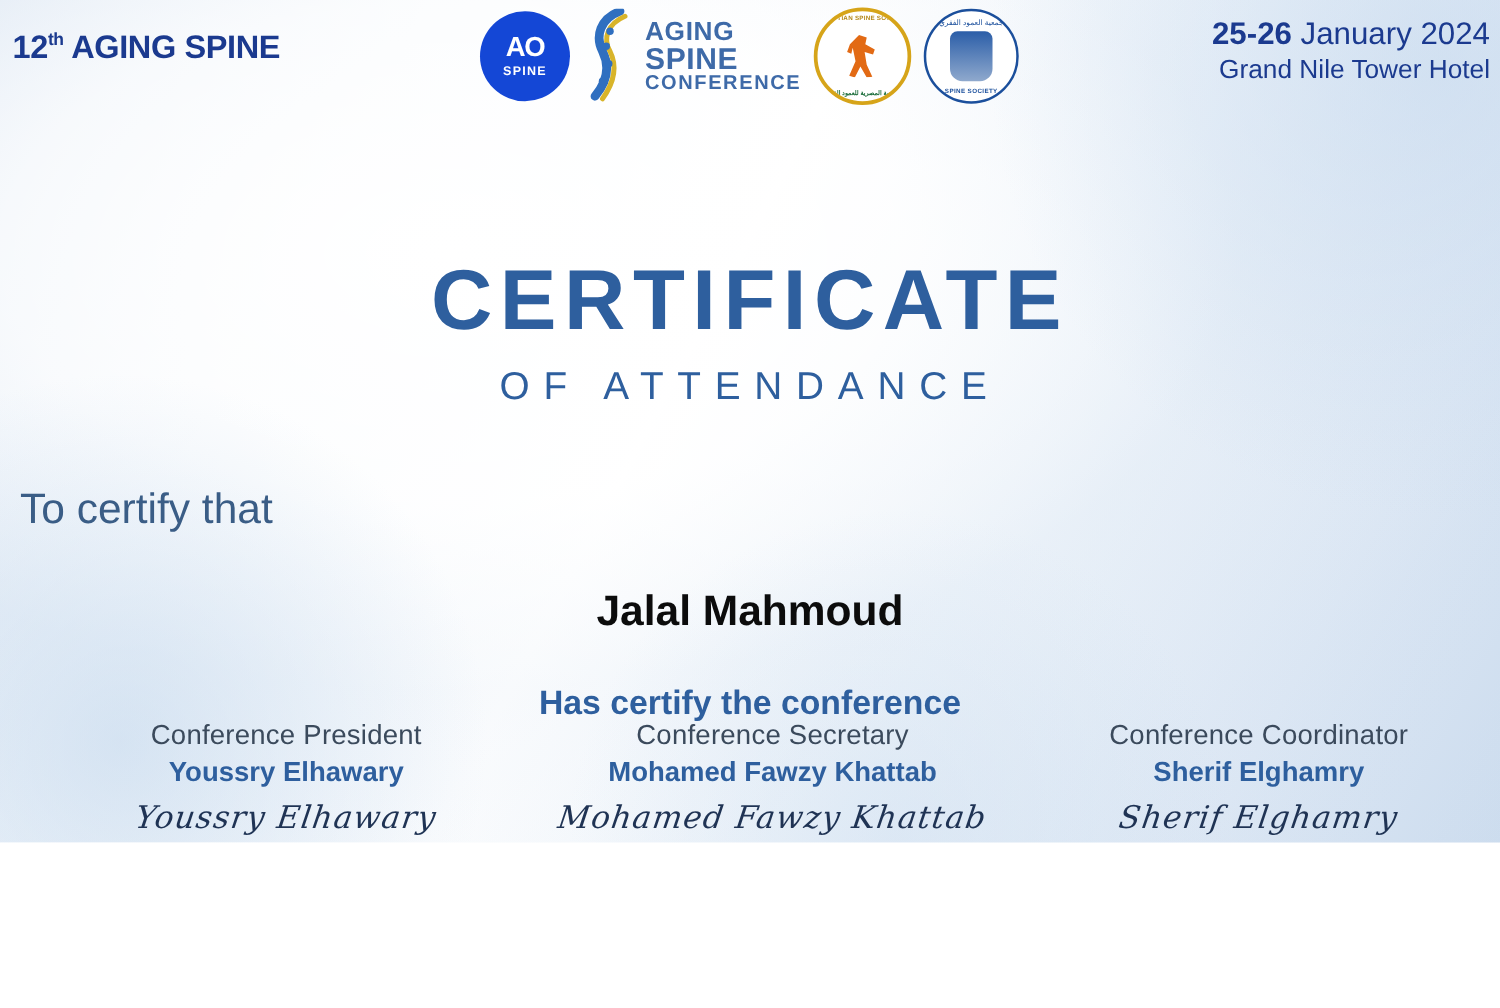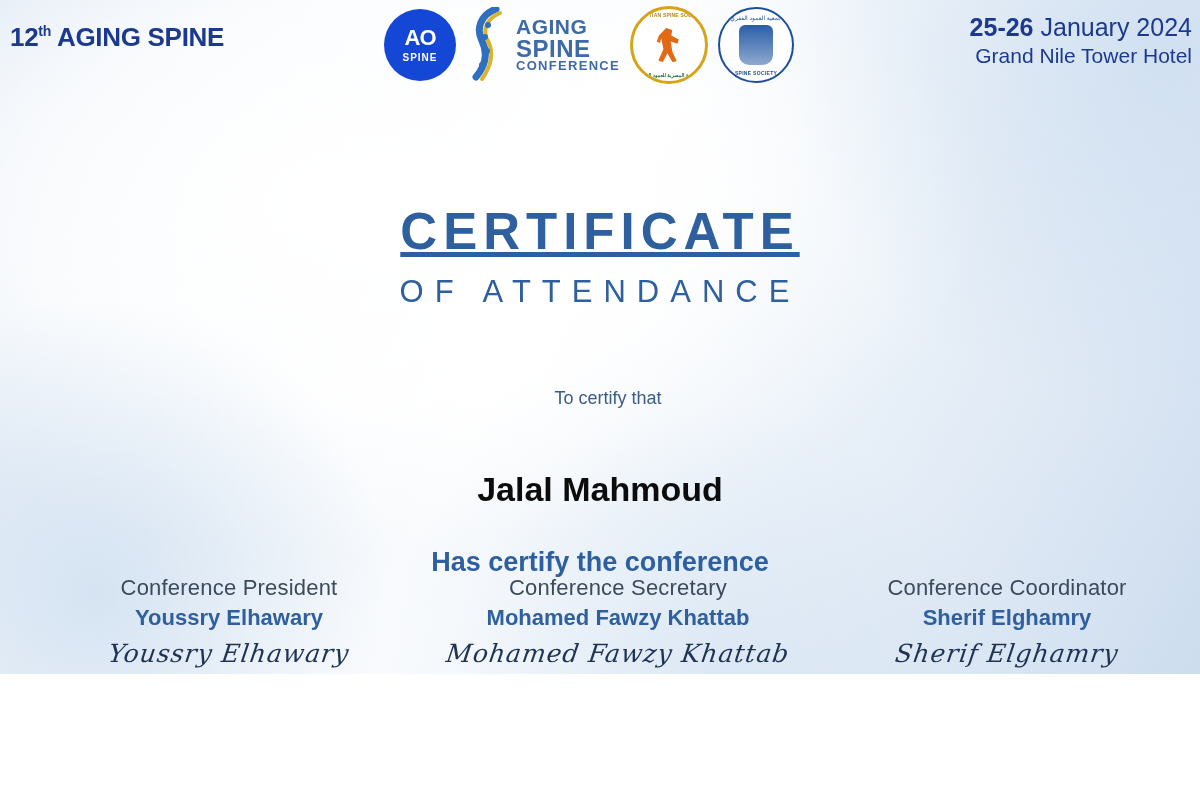--- a/index.html
+++ b/index.html
@@ -104,21 +104,21 @@
     font-size: 21px;
     font-weight: bold;
     letter-spacing: 0.5px;
   }
   .asc-text .l2 {
     font-size: 24px;
     font-weight: bold;
     letter-spacing: 0.5px;
   }
   .asc-text .l3 {
-    font-size: 13px;
+    font-size: 16px;
     font-weight: bold;
     letter-spacing: 1.3px;
   }
 
   .circle-logo {
     width: 72px;
     height: 72px;
     border-radius: 50%;
     position: relative;
     overflow: hidden;
@@ -206,41 +206,39 @@
 
   
   .title-block {
     position: absolute;
     top: 206px;
     left: 0;
     right: 0;
     text-align: center;
   }
   .cert-title {
-    font-size: 51px;
+    font-size: 68px;
     font-weight: bold;
     color: #2e5f9e;
     letter-spacing: 6px;
     line-height: 1;
-    text-decoration: underline;
   }
   .cert-sub {
     margin-top: 17px;
     font-size: 31px;
     color: #2e5f9e;
     letter-spacing: 11px;
     font-weight: normal;
   }
   .to-certify {
     position: absolute;
     top: 388px;
     left: 16px;
     right: 0;
-    text-align: center;
-    font-size: 18px;
+    font-size: 34px;
     color: #3a5d86;
   }
   .recipient {
     position: absolute;
     top: 470px;
     left: 0;
     right: 0;
     text-align: center;
     font-size: 34px;
     font-weight: bold;

